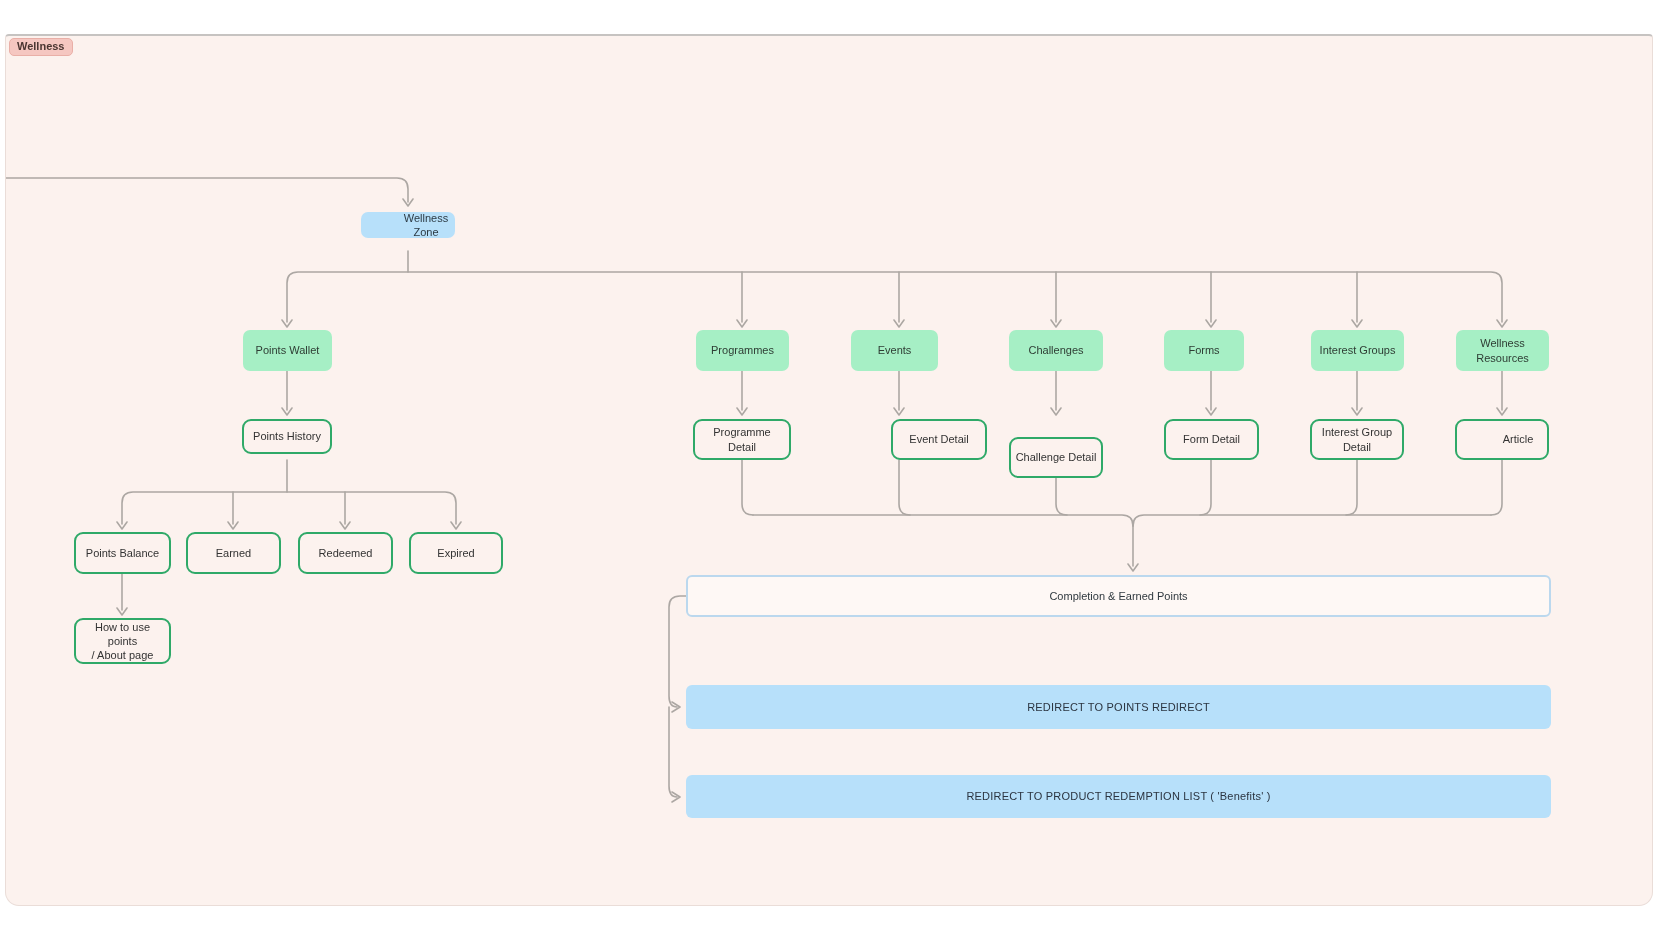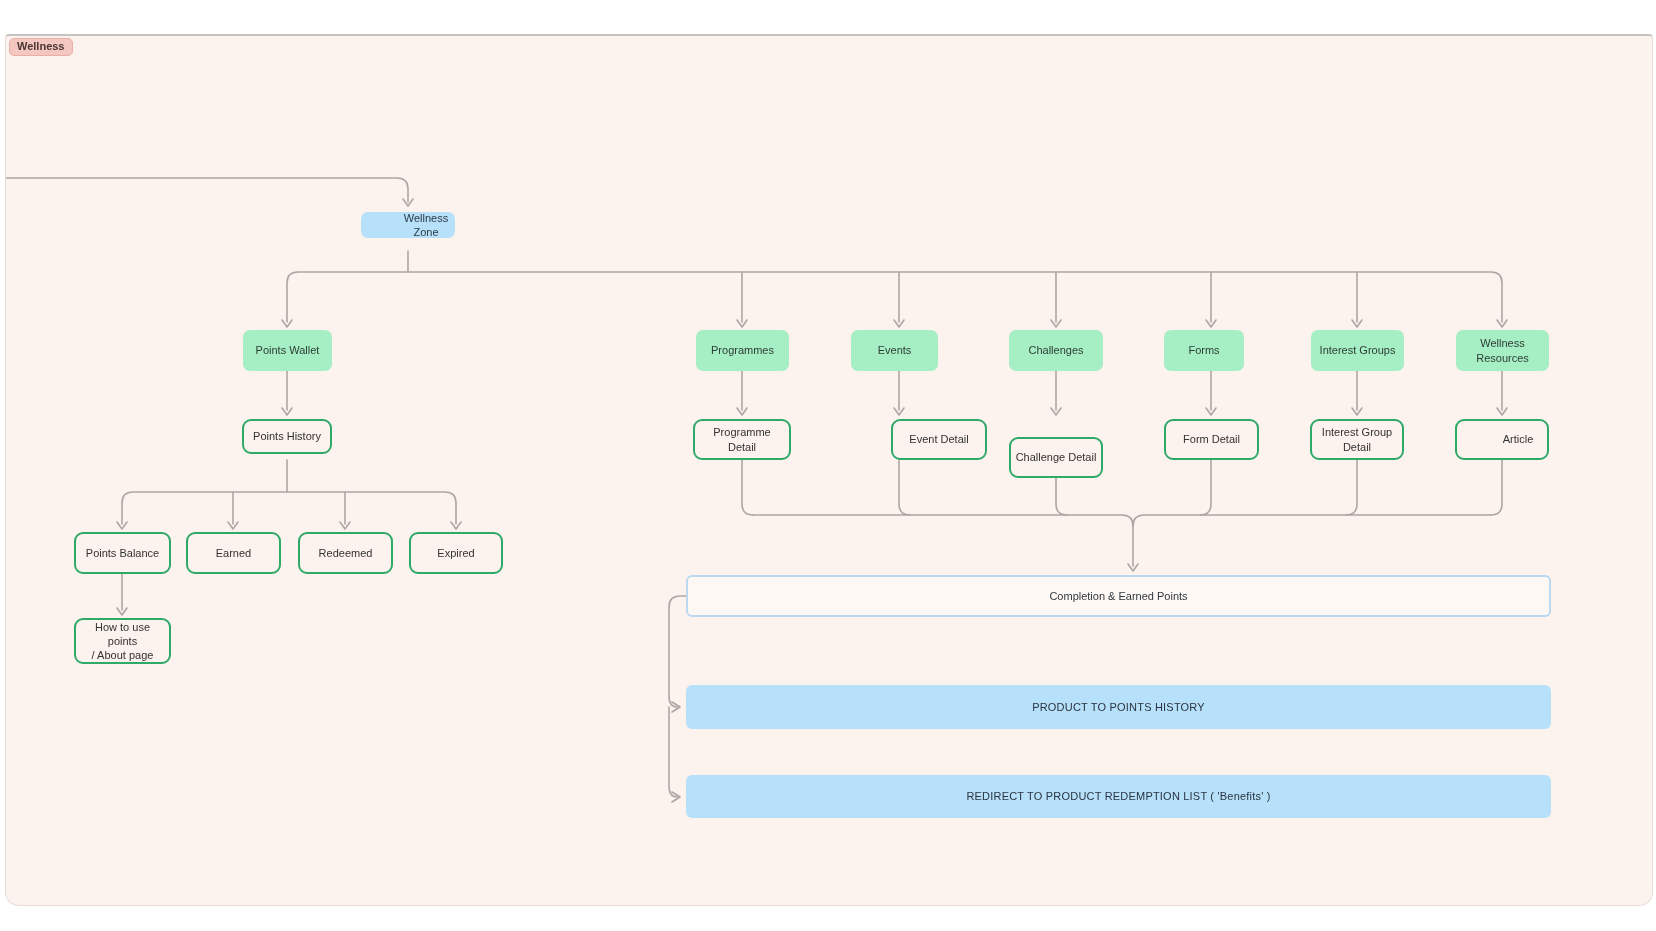--- a/index.html
+++ b/index.html
@@ -122,18 +122,18 @@
       <div class="box outline-green" style="left:1454px;top:417px;width:94px;height:41px;padding-left:36px;">Article</div>
 
       <div class="box outline-green" style="left:73px;top:530px;width:97px;height:42px;">Points Balance</div>
       <div class="box outline-green" style="left:185px;top:530px;width:95px;height:42px;">Earned</div>
       <div class="box outline-green" style="left:297px;top:530px;width:95px;height:42px;">Redeemed</div>
       <div class="box outline-green" style="left:408px;top:530px;width:94px;height:42px;">Expired</div>
       <div class="box outline-green" style="left:73px;top:616px;width:97px;height:46px;">How to use points
 / About page</div>
 
       <div class="box outline-blue" style="left:685px;top:573px;width:865px;height:42px;">Completion &amp; Earned Points</div>
-      <div class="box bar" style="left:685px;top:683px;width:865px;height:44px;">PRODUCT TO POINTS HISTORY</div>
+      <div class="box bar" style="left:685px;top:683px;width:865px;height:44px;">REDIRECT TO POINTS REDIRECT</div>
       <div class="box bar" style="left:685px;top:773px;width:865px;height:43px;">REDIRECT TO PRODUCT REDEMPTION LIST ( 'Benefits' )</div>
 
     </div>
   </div>
 </div>
 
 </body></html>

